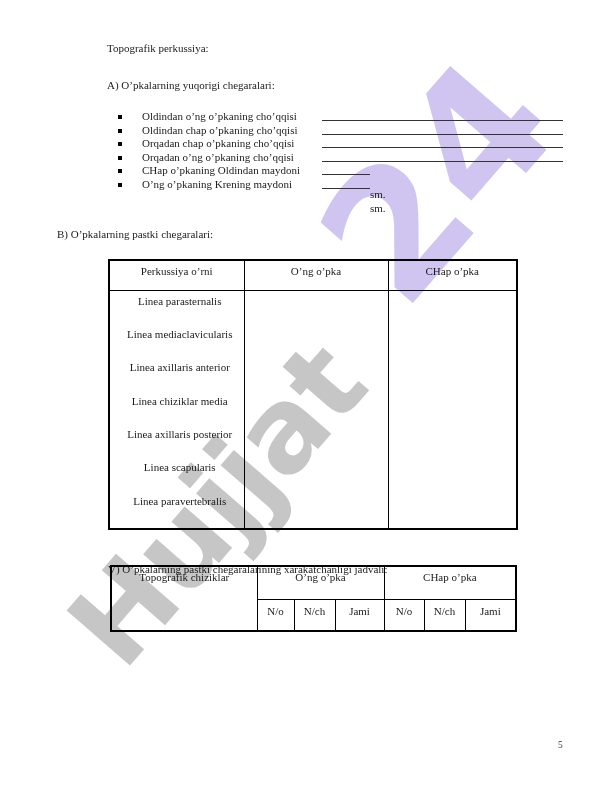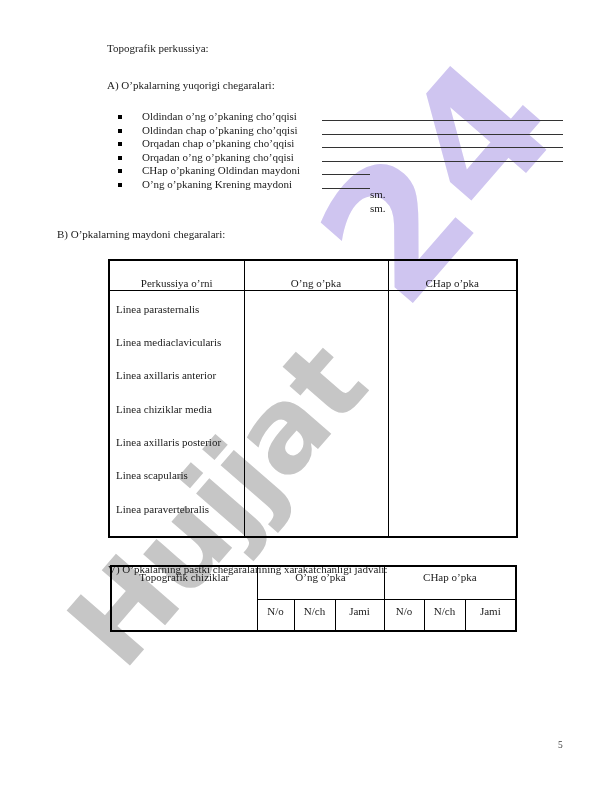--- a/index.html
+++ b/index.html
@@ -45,22 +45,22 @@
   .b-line{border-bottom:1px solid #333;height:10px;flex:0 0 auto;}
   .b-line.long{width:241px;}
   .b-line.short{width:48px;}
   .b-suffix{white-space:nowrap;margin-top:24px;}
 
   
   table{border-collapse:collapse;table-layout:fixed;position:absolute;}
   table,td,th{box-sizing:border-box;}
   th,td{border:1px solid #000;font-weight:normal;font-size:11px;padding:0;}
   .t1{left:108px;top:259px;width:408px;border:2px solid #000;}
-  .t1 th{height:30px;vertical-align:top;padding-top:16px;text-align:center;}
-  .t1 td{vertical-align:top;height:238px;padding:12px 0 0 6px;}
+  .t1 th{height:30px;vertical-align:top;padding-top:4px;text-align:center;}
+  .t1 td{vertical-align:top;height:238px;padding:4px 0 0 6px;text-align:center;}
   .linea{height:33.4px;line-height:13px;white-space:nowrap;}
 
   .t2{left:110px;top:565px;width:405px;border:2px solid #000;padding-left:35px;}
   .t2 th{vertical-align:top;text-align:center;}
   .t2 .g-row th{height:33px;padding-top:4px;}
   .t2 .s-row th{height:32px;padding-top:5px;}
   .t2 .c1{padding-top:4px;}
 
   .page-num{left:558px;top:740px;font-size:9.5px;color:#3a3a3a;}
 </style>
@@ -108,21 +108,21 @@
         <span class="b-suffix">sm.</span>
       </div>
       <div class="b-row">
         <span class="b-sq"></span>
         <span class="b-label">O’ng o’pkaning Krening maydoni</span>
         <span class="b-line short"></span>
         <span class="b-suffix">sm.</span>
       </div>
     </div>
 
-    <div class="abs heading-b">B) O’pkalarning maydoni chegaralari:</div>
+    <div class="abs heading-b">B) O’pkalarning pastki chegaralari:</div>
 
     <table class="t1">
       <colgroup>
           <col style="width:135px">
           <col style="width:144px">
           <col style="width:129px">
         </colgroup>
       <tbody>
           <tr>
         <th>Perkussiya o’rni</th>

